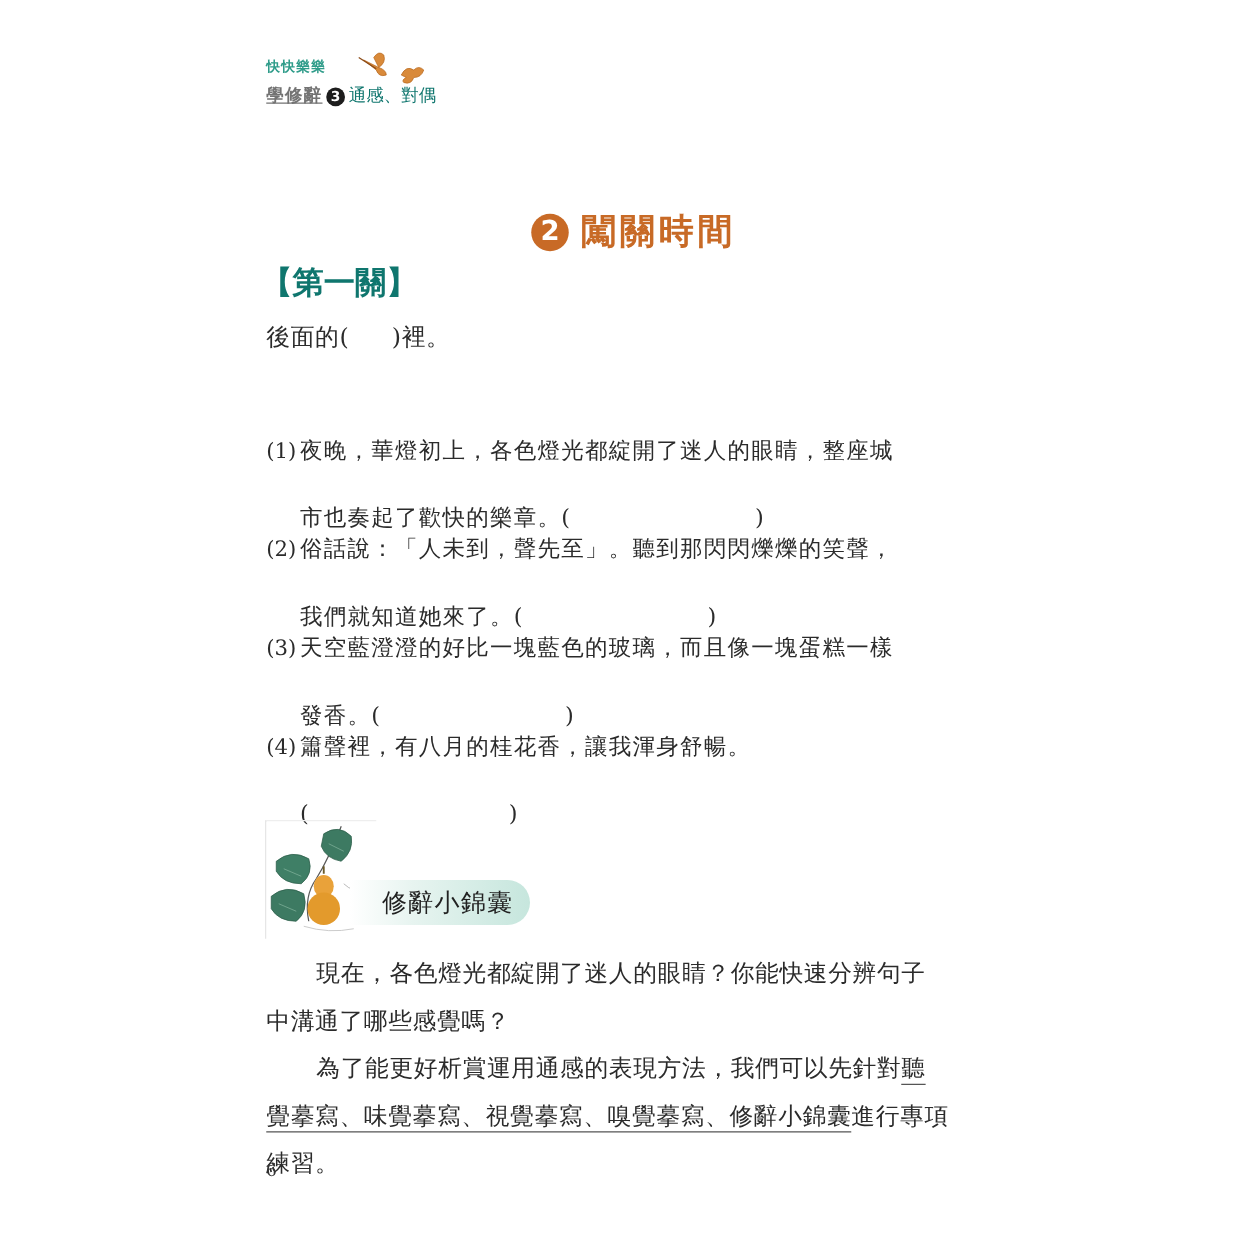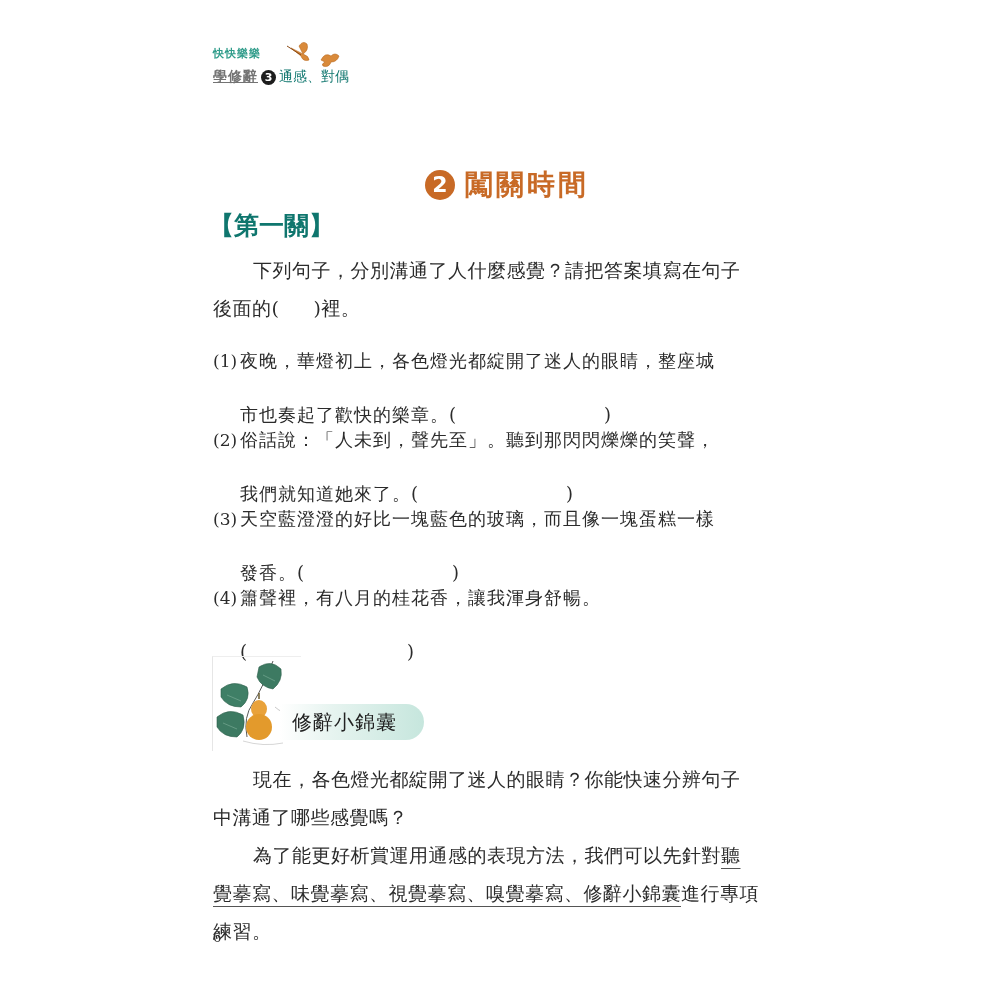--- a/index.html
+++ b/index.html
@@ -179,20 +179,21 @@
       border-radius: 0 18px 18px 0;
       background: linear-gradient(90deg, #ffffff 0%, #e7f4f0 35%, #c6e6dd 100%);
       font-family: "DejaVu Sans", sans-serif;
       font-size: 20px;
       line-height: 36px;
       color: #222;
       padding-left: 12px;
       box-sizing: border-box;
       letter-spacing: 1px;
       white-space: nowrap;
+      text-align: center;
     }
 
     .underline {
       text-decoration: underline;
       text-decoration-color: #555;
       text-underline-offset: 6px;
     }
 
     .page-number {
       position: absolute;
@@ -224,21 +225,20 @@
     </div>
   </div>
 
   <div class="section-title">
     <span class="num">2</span><span>闖關時間</span>
   </div>
 
   <div class="level-title">【第一關】</div>
 
   <div class="para" style="top:251px;">
-    <div class="indent">下列句子，分別溝通了人什麼感覺？請把答案填寫在句子</div>
     <div><span>後面的(</span><span style="display:inline-block;width:34px;"></span><span>)裡。</span></div>
   </div>
 
   <div class="question" style="top:334px;">
     <div><span class="qnum">(1)</span><span>夜晚，華燈初上，各色燈光都綻開了迷人的眼睛，整座城</span></div>
     <span class="cont"><span>市也奏起了歡快的樂章。</span><span class="answer-blank"><span>(</span><span class="gap" style="width:148px;"></span><span>)</span></span></span>
   </div>
 
   <div class="question" style="top:413px;">
     <div><span class="qnum">(2)</span><span>俗話說：「人未到，聲先至」。聽到那閃閃爍爍的笑聲，</span></div>

